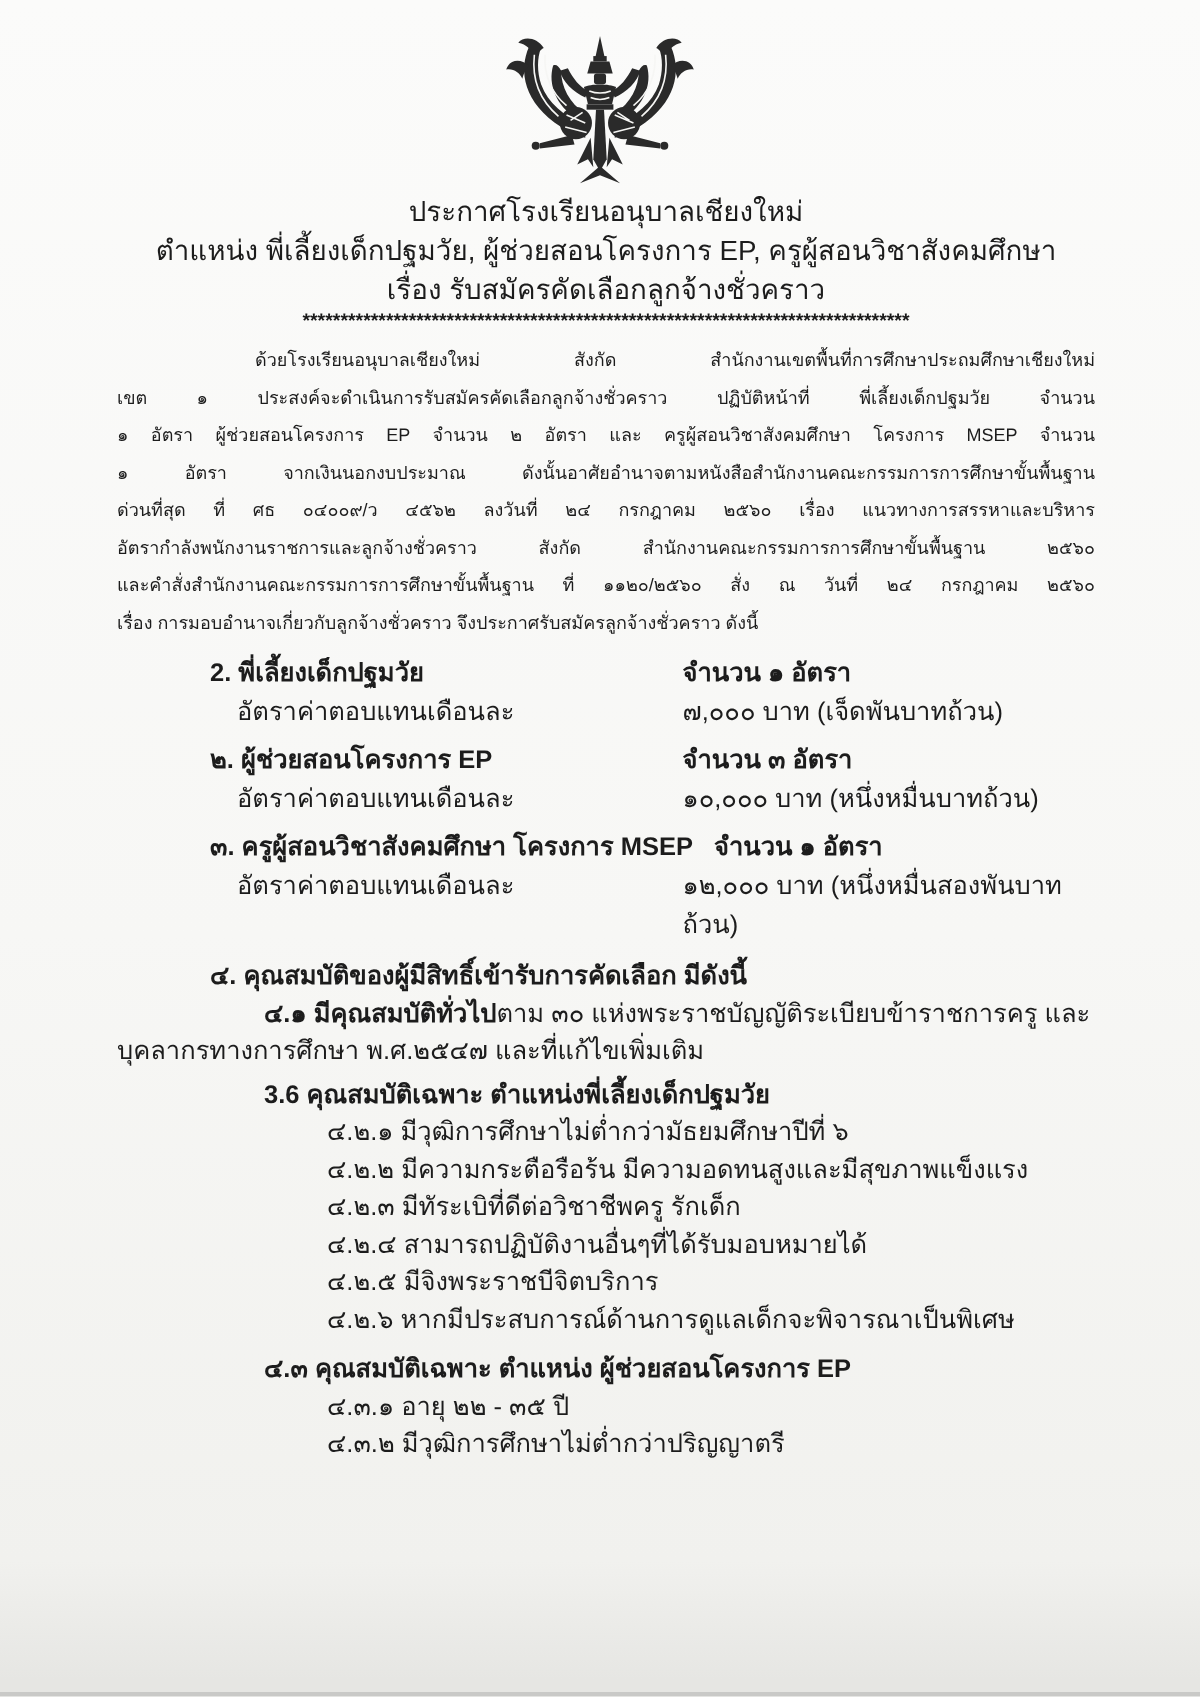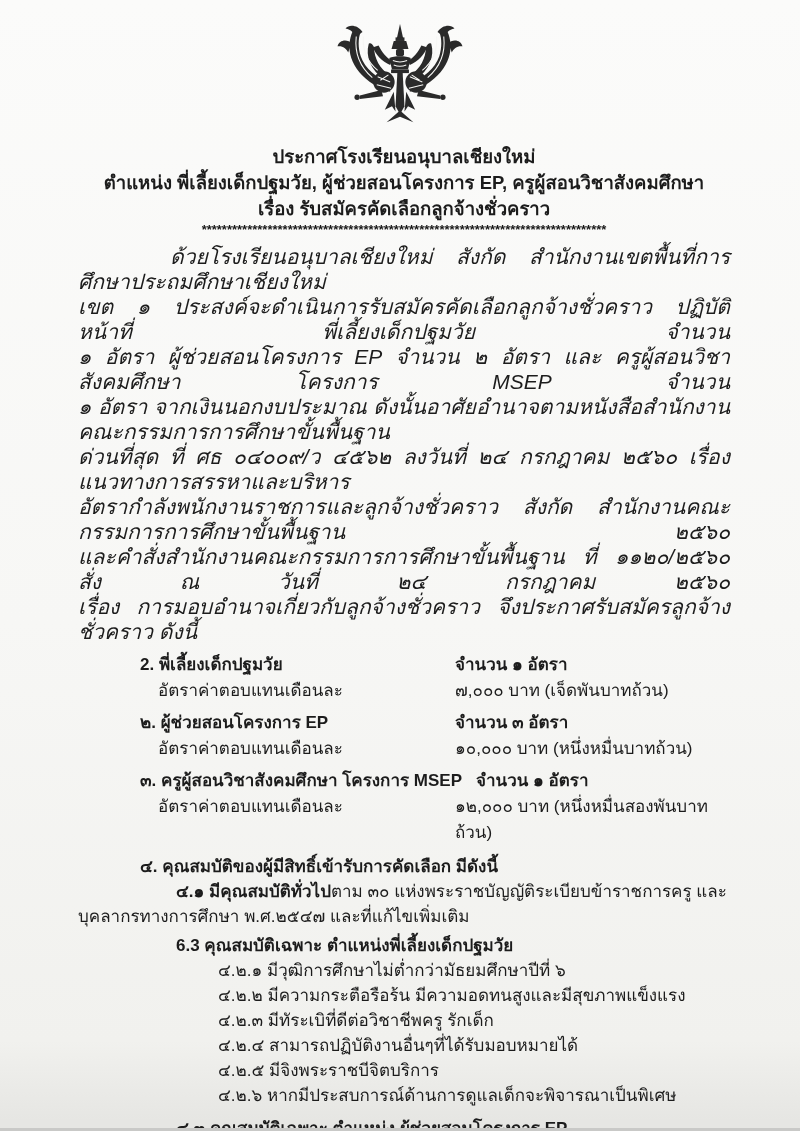--- a/index.html
+++ b/index.html
@@ -11,26 +11,26 @@
     font-family:"Liberation Sans","DejaVu Sans",sans-serif;
     color:#1c1c1c;
     overflow:hidden;
   }
   .page::after{
     content:"";position:absolute;left:0;right:0;bottom:0;height:3px;background:#c9c9c7;
   }
   .content{padding:0 70px 0 78px;}
   .emblem-wrap{width:136px;height:100px;margin:24px auto 2px;display:block;}
   .emblem-wrap svg{display:block;width:100%;height:100%;}
-  .title-block{text-align:center;font-weight:700;font-size:18.5px;line-height:26px;margin-top:20px;}
+  .title-block{text-align:center;font-weight:400;font-size:18.5px;line-height:26px;margin-top:4px;}
   .divider{
     text-align:center;font-weight:700;font-size:13px;line-height:16px;
     white-space:nowrap;overflow:hidden;color:#181818;letter-spacing:0;
   }
-  .intro{margin-top:6px;font-size:21px;line-height:25px;font-style:italic;}
+  .intro{margin-top:6px;font-size:12px;line-height:25px;}
   .intro .line{text-align:justify;text-align-last:justify;}
   .intro .line.first{text-indent:92px;}
   .intro .line.last{text-align-last:left;}
   .positions{margin:8px 0 0 62px;font-size:17px;line-height:26px;}
   .pos{margin-bottom:6px;}
   .pos-row1{display:flex;font-weight:700;}
   .pos-name{min-width:301px;padding-right:14px;}
   .pos-row2{display:flex;padding-left:18px;}
   .rate-label{min-width:283px;padding-right:14px;}
   .quals{margin-top:8px;font-size:17px;line-height:25px;}
@@ -140,21 +140,21 @@
     </div>
 
     <div class="quals">
       <div class="q-heading">๔. คุณสมบัติของผู้มีสิทธิ์เข้ารับการคัดเลือก มีดังนี้</div>
 
       <div class="q-general">
         <span class="b">๔.๑ มีคุณสมบัติทั่วไป</span><span>ตาม ๓๐ แห่งพระราชบัญญัติระเบียบข้าราชการครู และ</span>
       </div>
       <div class="q-cont">บุคลากรทางการศึกษา พ.ศ.๒๕๔๗ และที่แก้ไขเพิ่มเติม</div>
 
-      <div class="q-subheading">6.3 คุณสมบัติเฉพาะ ตำแหน่งพี่เลี้ยงเด็กปฐมวัย</div>
+      <div class="q-subheading">3.6 คุณสมบัติเฉพาะ ตำแหน่งพี่เลี้ยงเด็กปฐมวัย</div>
       <div class="q-item">๔.๒.๑ มีวุฒิการศึกษาไม่ต่ำกว่ามัธยมศึกษาปีที่ ๖</div>
       <div class="q-item">๔.๒.๒ มีความกระตือรือร้น มีความอดทนสูงและมีสุขภาพแข็งแรง</div>
       <div class="q-item">๔.๒.๓ มีทัระเบิที่ดีต่อวิชาชีพครู รักเด็ก</div>
       <div class="q-item">๔.๒.๔ สามารถปฏิบัติงานอื่นๆที่ได้รับมอบหมายได้</div>
       <div class="q-item">๔.๒.๕ มีจิงพระราชบีจิตบริการ</div>
       <div class="q-item">๔.๒.๖ หากมีประสบการณ์ด้านการดูแลเด็กจะพิจารณาเป็นพิเศษ</div>
 
       <div class="q-subheading gap">๔.๓ คุณสมบัติเฉพาะ ตำแหน่ง ผู้ช่วยสอนโครงการ EP</div>
       <div class="q-item">๔.๓.๑ อายุ ๒๒ - ๓๕ ปี</div>
       <div class="q-item">๔.๓.๒ มีวุฒิการศึกษาไม่ต่ำกว่าปริญญาตรี</div>

